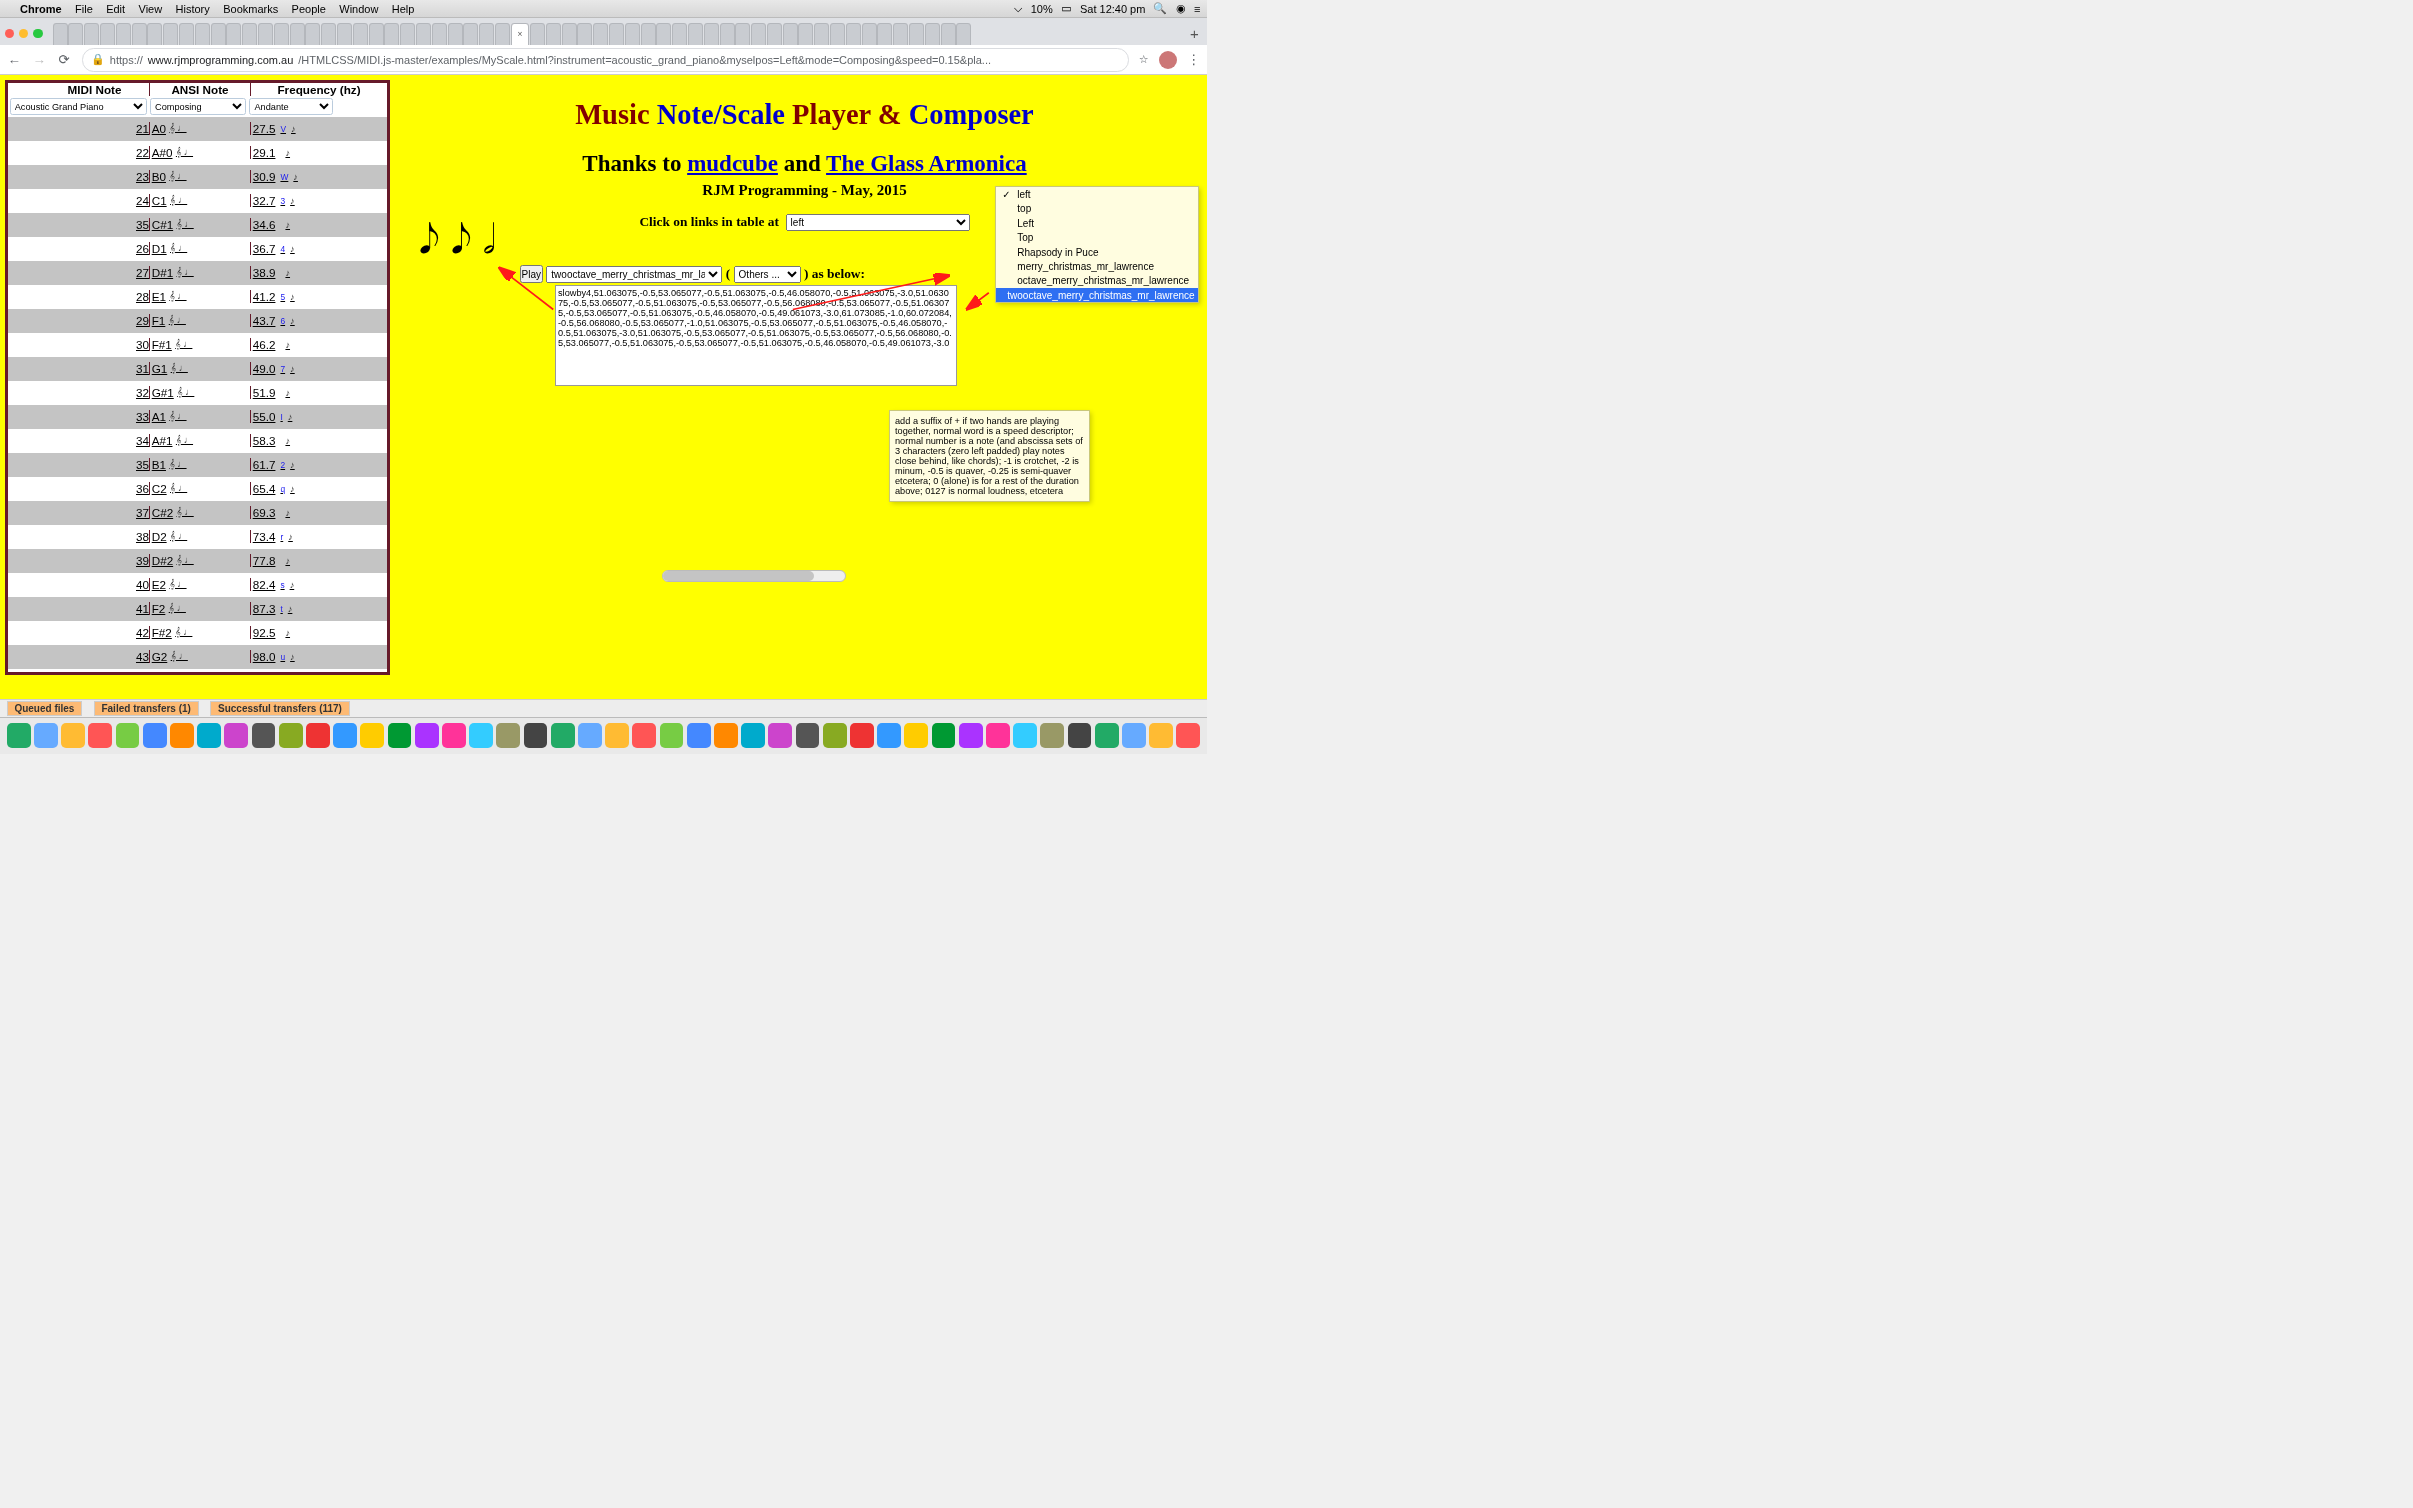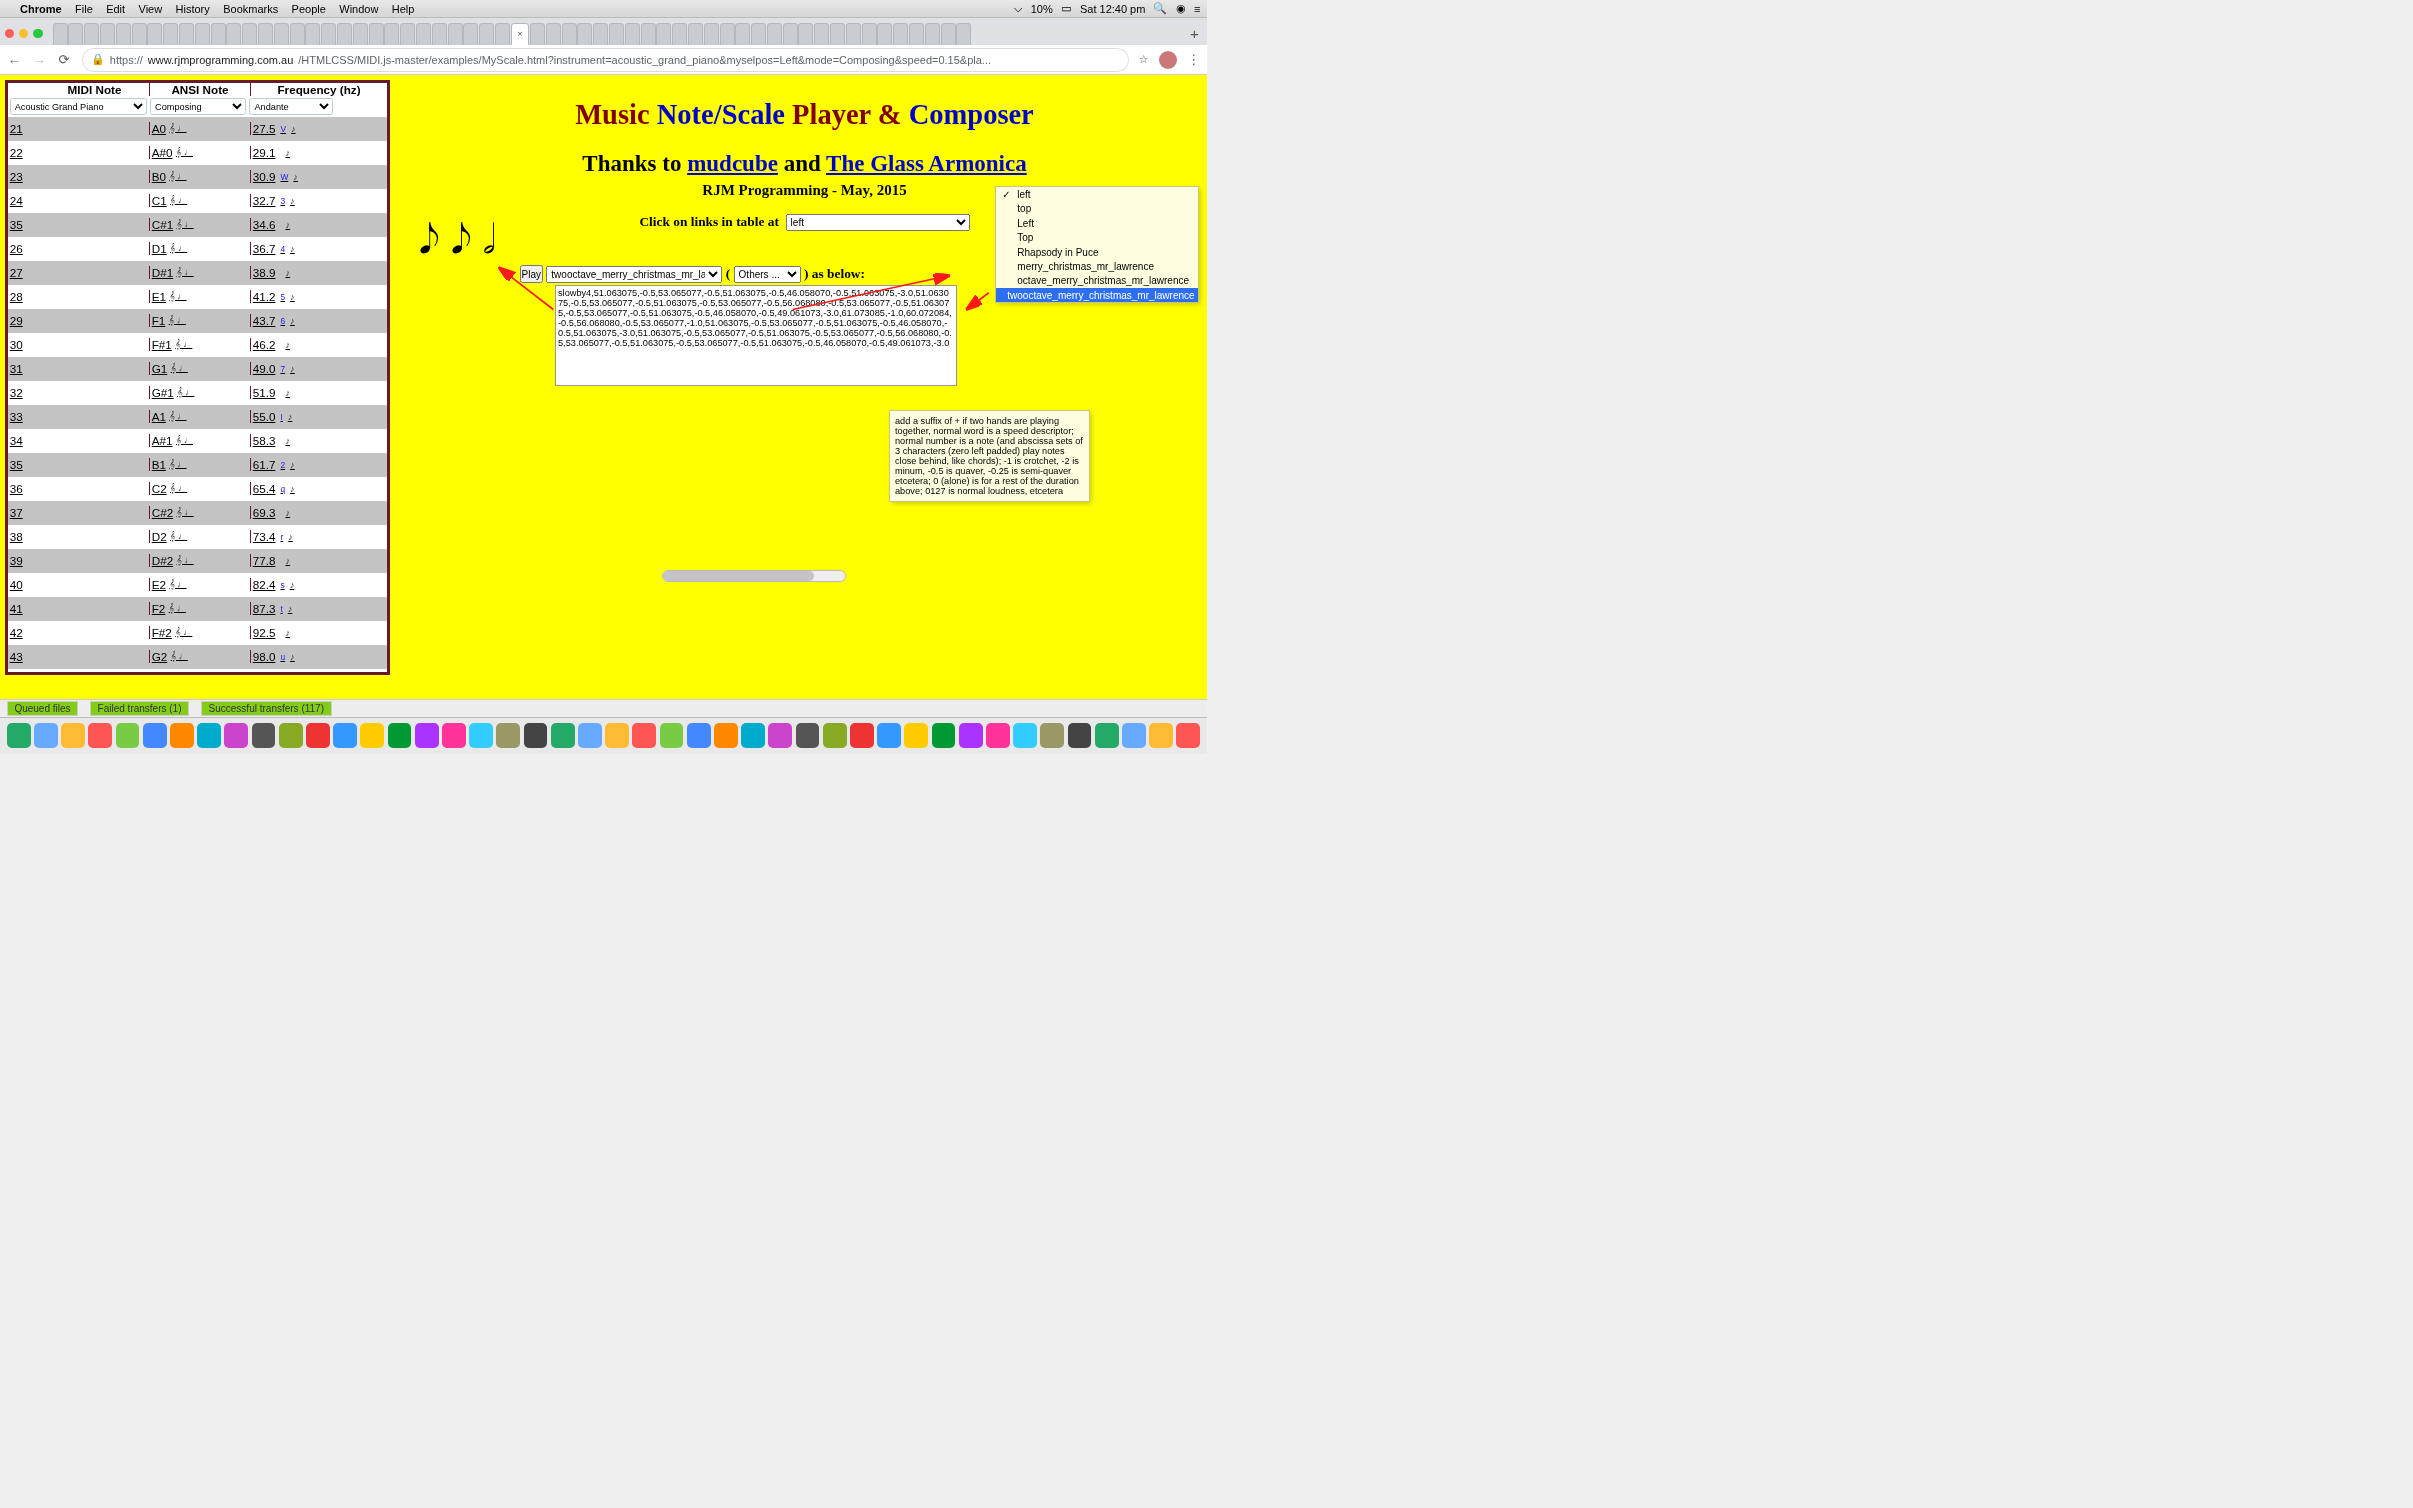--- a/index.html
+++ b/index.html
@@ -85,21 +85,21 @@
   .col-freq{flex:1;}
   .selrow{display:flex;padding:1.7px;}
   .selrow select{
     font-size:9.2px;height:17px;
     border:0.8px solid #bcd;border-radius:2.5px;background:#fff;
     -webkit-appearance:menulist;
   }
   .selrow .s1{width:137px;margin-right:3.4px;}
   .selrow .s2{width:96px;margin-right:3.4px;}
   .selrow .s3{width:84px;}
-  .tbody{height:553px;overflow:hidden;}
+  .tbody{height:553px;overflow:hidden;text-align:right;}
   .trow{display:flex;height:24px;align-items:center;font-size:11.7px;}
   .trow:nth-child(odd){background:#c4c4c4;}
   .trow:nth-child(even){background:#fff;}
   .cmidi{width:142px;border-right:1.7px solid #661a2a;padding-left:1.7px;text-decoration:underline;color:#000;}
   .cansi{width:101px;border-right:1.7px solid #661a2a;padding-left:1.7px;text-decoration:underline;color:#000;display:flex;align-items:center;gap:3.4px;}
   .cfreq{flex:1;padding-left:1.7px;text-decoration:underline;color:#000;display:flex;align-items:center;gap:5px;}
   .mus{font-size:9.2px;color:#333;text-decoration:none;}
   .sub{font-size:8.4px;vertical-align:sub;color:#1a1aee;}
 
   
@@ -168,21 +168,21 @@
   
   .arrow{position:absolute;stroke:#ff1a1a;stroke-width:2;fill:none;pointer-events:none;}
   
   .doodle{position:absolute;left:419px;top:142px;font-size:40px;}
 
   
   .statusbar{
     height:18.4px;background:#ededed;border-top:0.8px solid #ccc;
     display:flex;align-items:center;font-size:10px;gap:11.7px;padding:0 6.7px;color:#333;
   }
-  .statusbar span{border:0.8px solid #ccc;padding:0.8px 6.7px;background:#84cc16;}
+  .statusbar span{border:0.8px solid #ccc;padding:0.8px 6.7px;background:#fdba74;font-weight:bold;}
   .dock{
     height:37px;background:rgba(230,230,230,.7);
     display:flex;align-items:center;padding:0 6.7px;gap:3.4px;
     border-top:0.8px solid #bbb;
   }
   .dock-icon{width:25px;height:25px;border-radius:5px;background:#bbb;}
   .dock-icon:nth-child(3){background:#5b9bd5;}
   .dock-icon:nth-child(5){background:#ff7043;}
   .dock-icon:nth-child(10){background:#f9a825;}
 

